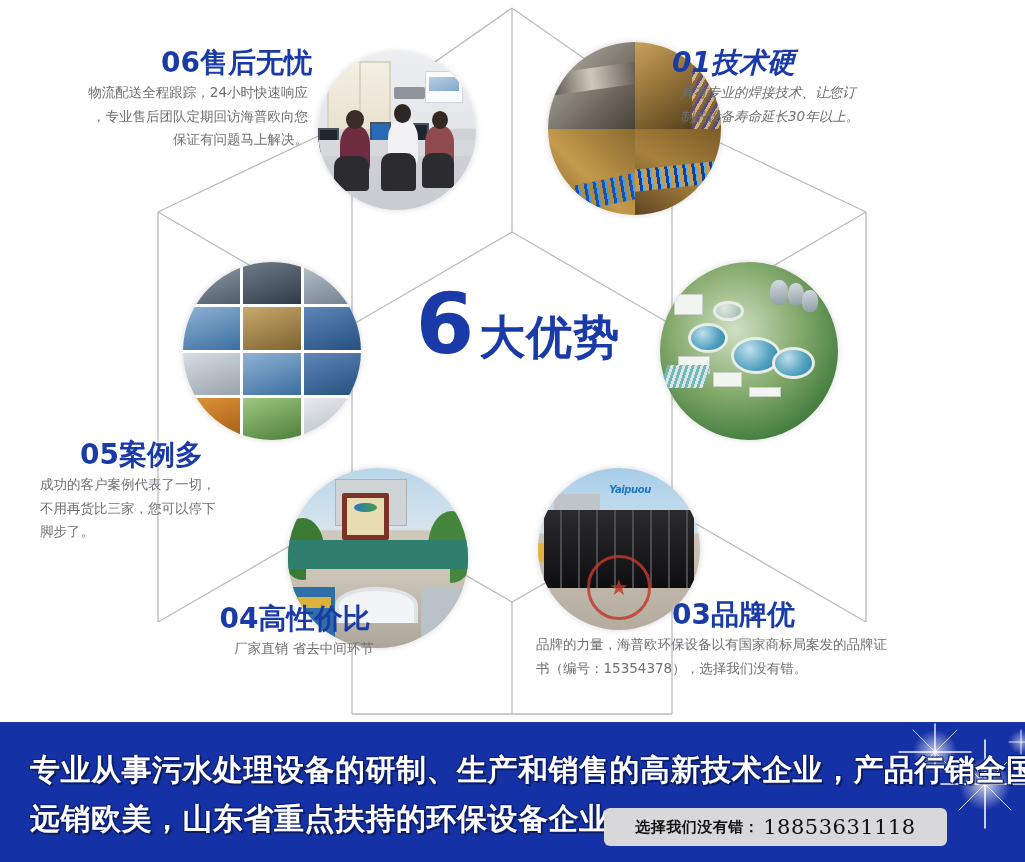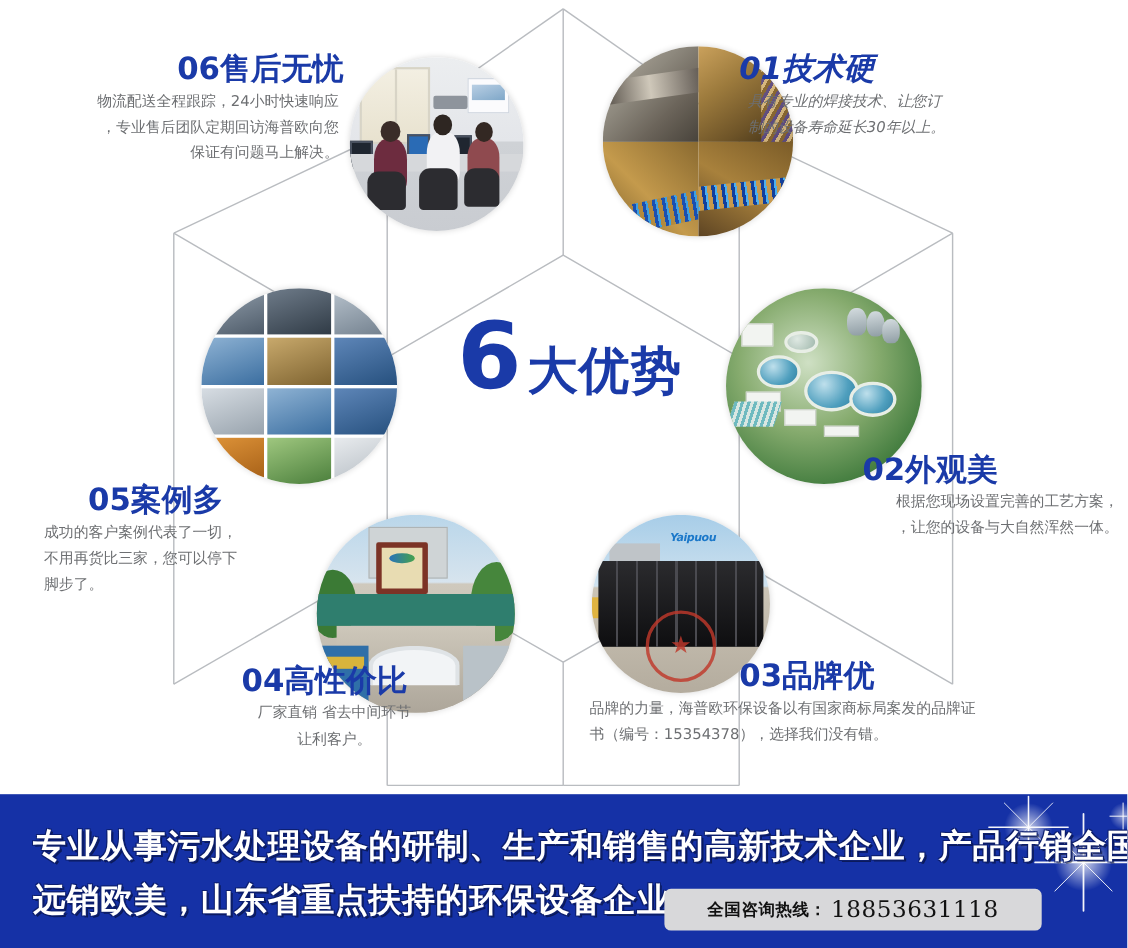--- a/index.html
+++ b/index.html
@@ -388,33 +388,25 @@
 
   <div class="blk" id="t05">
     <div class="head">05案例多</div>
     <div class="body">
       <span class="ln">成功的客户案例代表了一切，</span>
       <span class="ln">不用再货比三家，您可以停下</span>
       <span class="ln">脚步了。</span>
     </div>
   </div>
 
-  <div class="blk" id="t02">
-    <div class="head">02外观美</div>
-    <div class="body">
-      <span class="ln">根据您现场设置完善的工艺方案，</span>
-      <span class="ln">，让您的设备与大自然浑然一体。</span>
-    </div>
-  </div>
 
   <div class="blk" id="t04">
     <div class="head">04高性价比</div>
     <div class="body">
       <span class="ln">厂家直销 省去中间环节</span>
-      <span class="ln">让利客户。</span>
     </div>
   </div>
 
   <div class="blk" id="t03">
     <div class="head">03品牌优</div>
     <div class="body">
       <span class="ln">品牌的力量，海普欧环保设备以有国家商标局案发的品牌证</span>
       <span class="ln">书（编号：15354378），选择我们没有错。</span>
     </div>
   </div>
@@ -444,17 +436,17 @@
       </g>
     </svg>
 
     <div class="btext">
       <span class="ln">专业从事污水处理设备的研制、生产和销售的高新技术企业，产品行销全国并</span>
       <span class="ln">远销欧美，山东省重点扶持的环保设备企业。</span>
     </div>
   </div>
 
   <div id="hotline">
-    <span class="label">全国咨询热线：</span>
+    <span class="label">选择我们没有错：</span>
     <span class="num">18853631118</span>
   </div>
 
 </div>
 
 </body></html>

